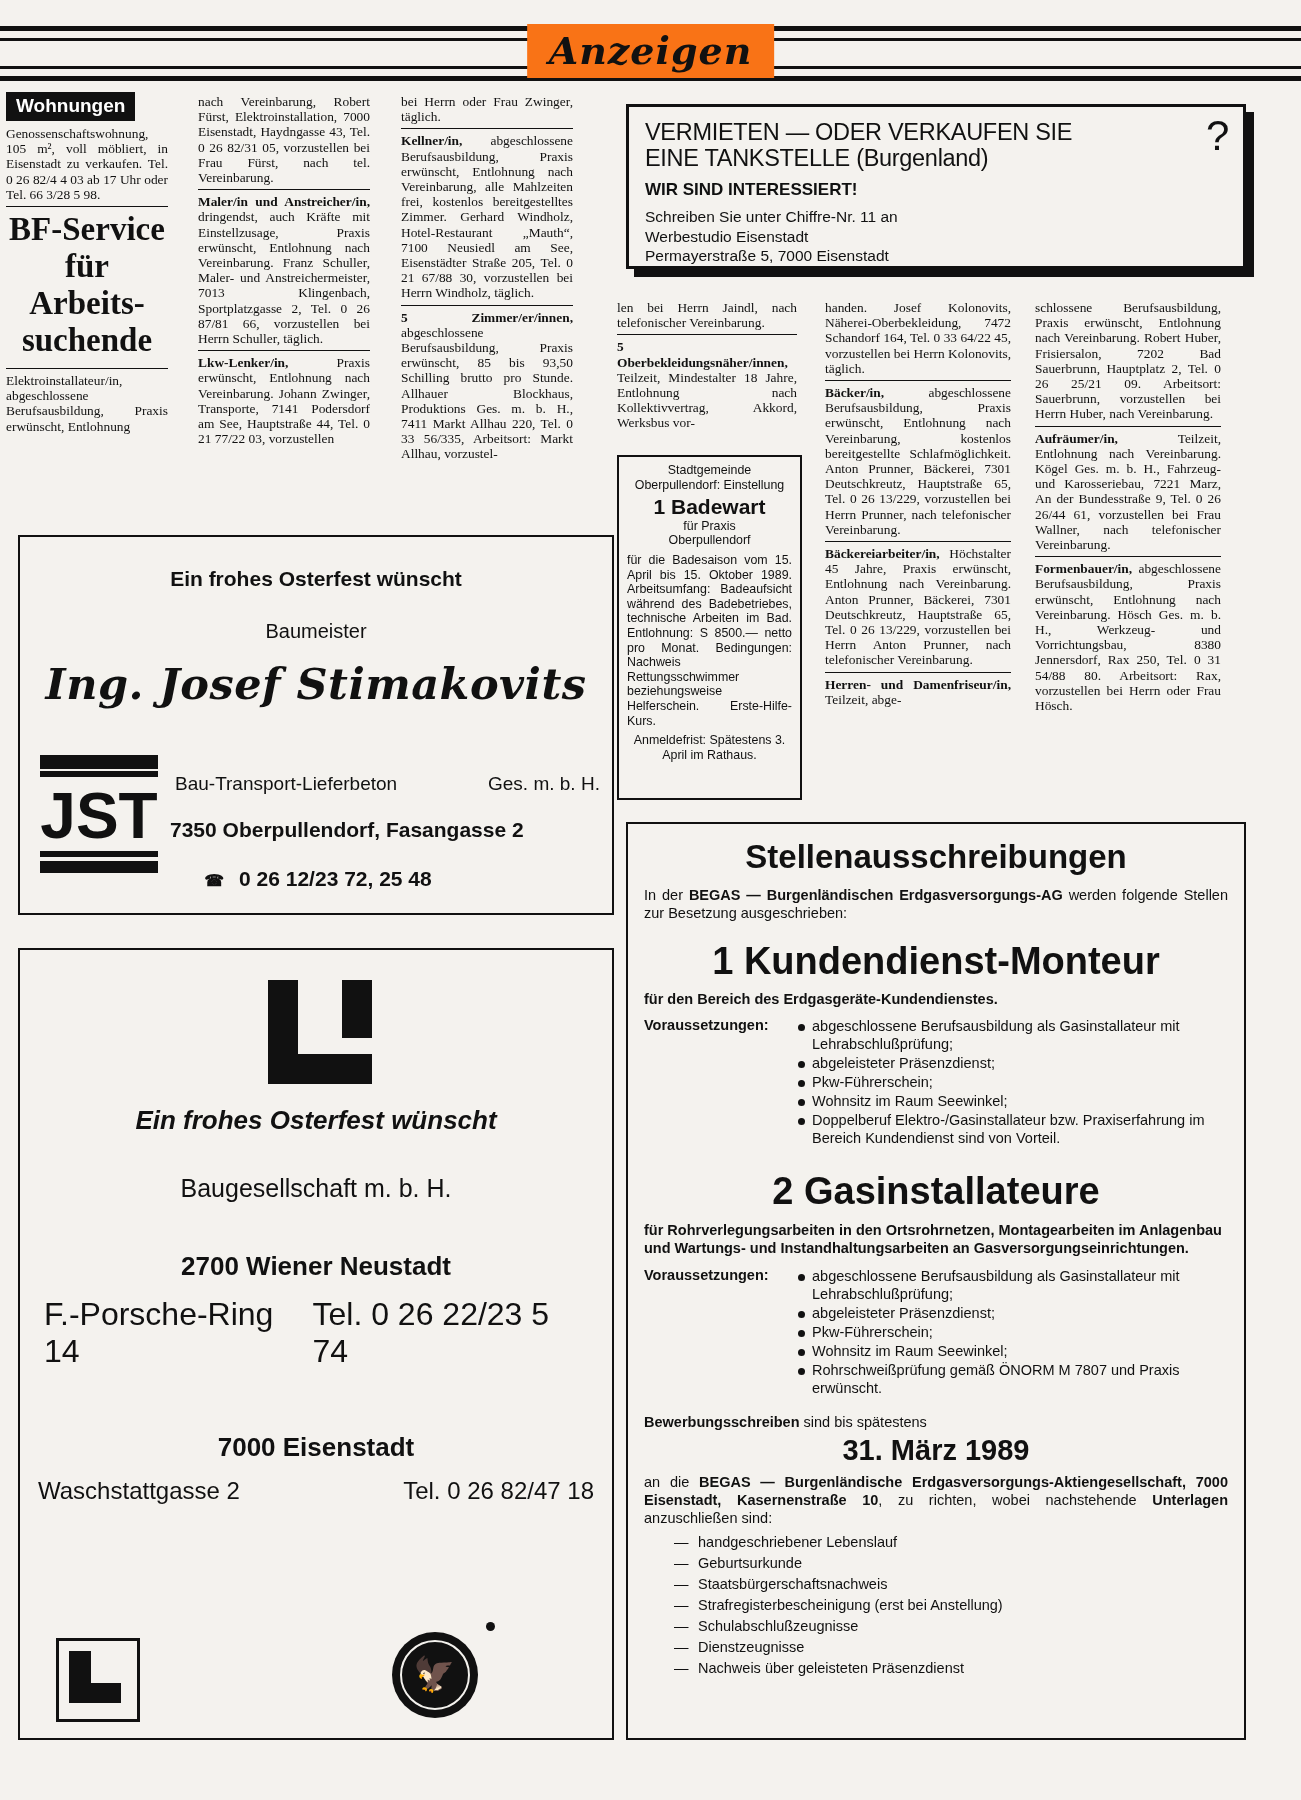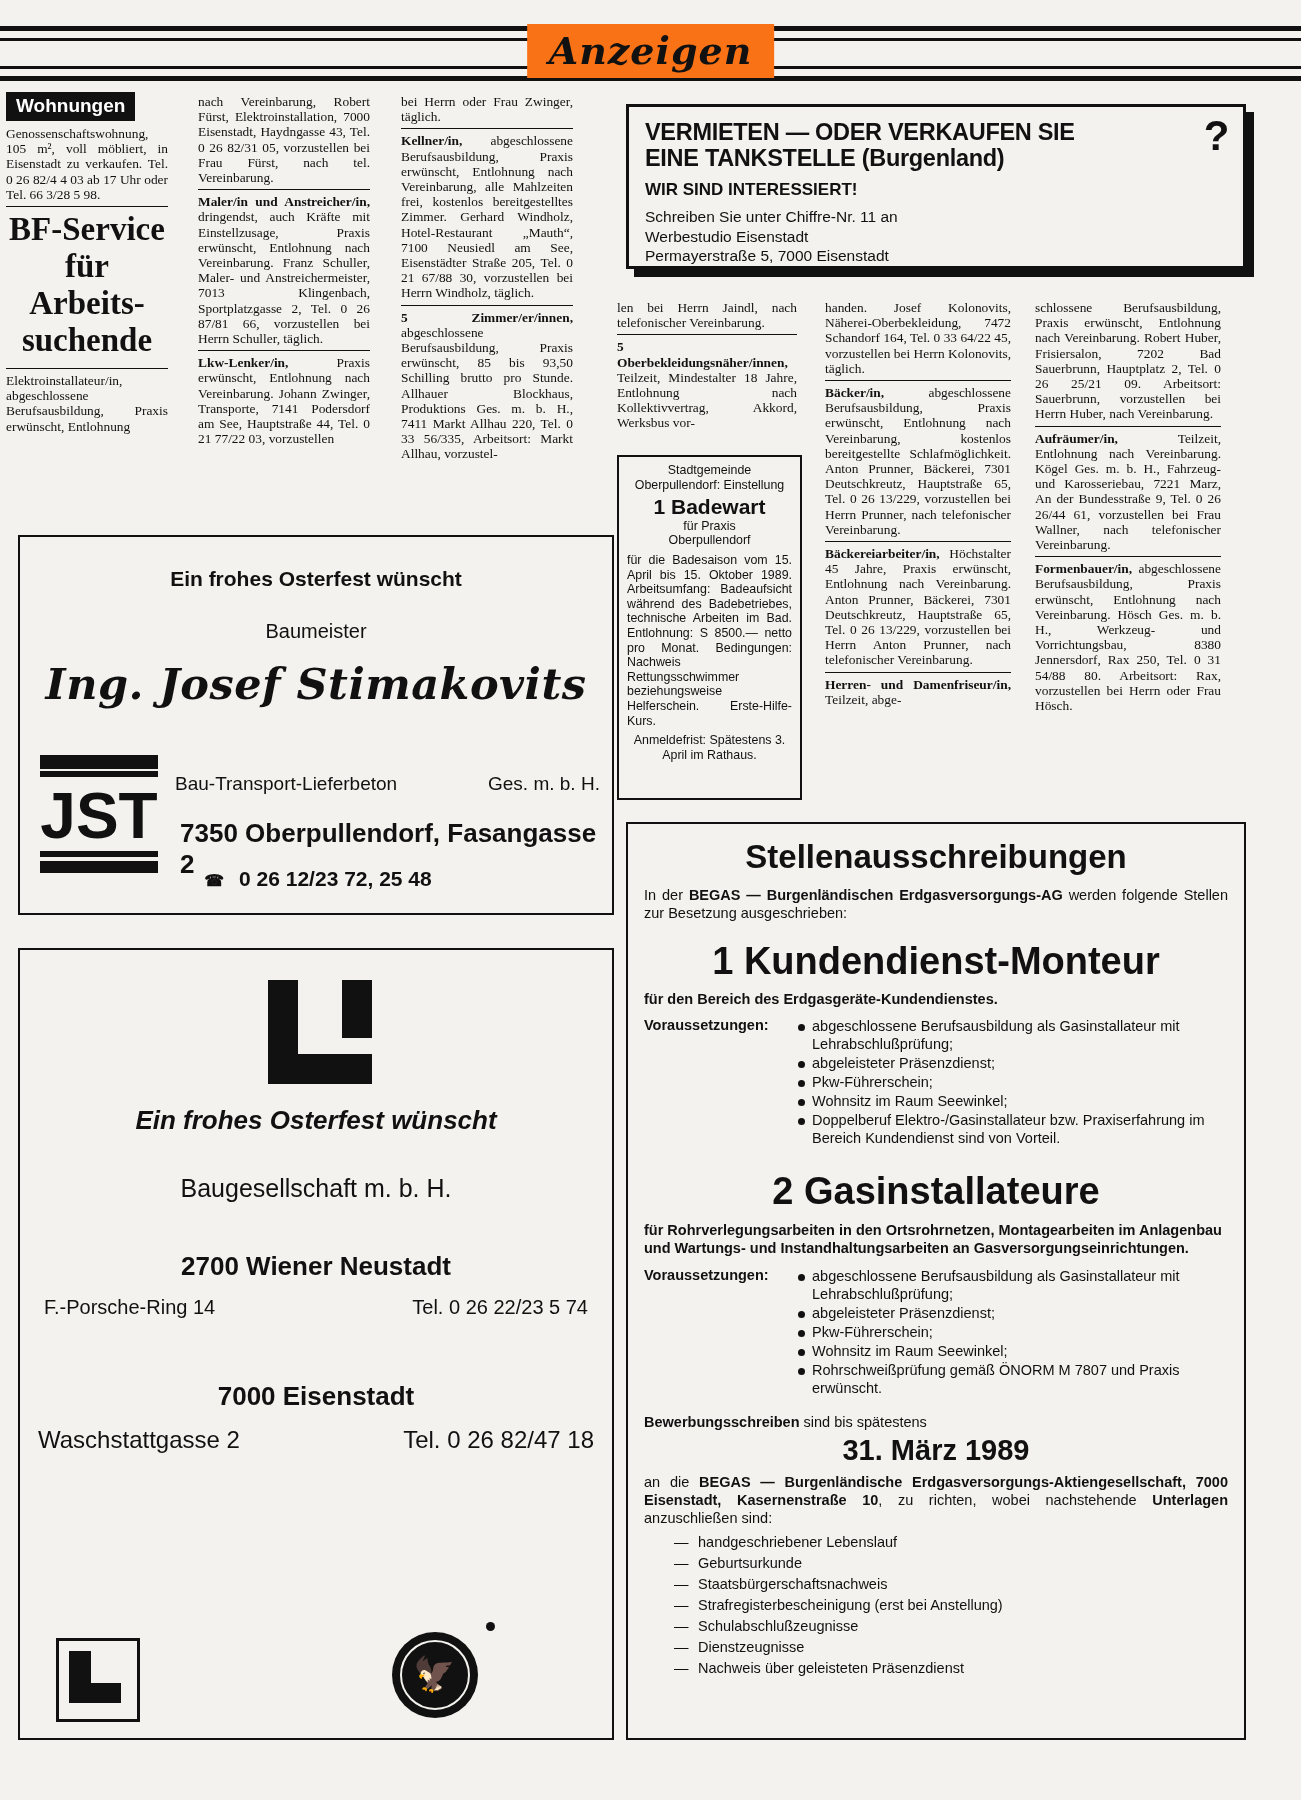--- a/index.html
+++ b/index.html
@@ -164,21 +164,21 @@
   <div class="col cl" style="left:1035px;top:300px;width:186px;">
     <div>schlossene Berufsausbildung, Praxis erwünscht, Entlohnung nach Vereinbarung. Robert Huber, Frisiersalon, 7202 Bad Sauerbrunn, Hauptplatz 2, Tel. 0 26 25/21 09. Arbeitsort: Sauerbrunn, vorzustellen bei Herrn Huber, nach Vereinbarung.</div>
     <div class="sep"></div>
     <div><b>Aufräumer/in,</b><span> Teilzeit, Entlohnung nach Vereinbarung. Kögel Ges. m. b. H., Fahrzeug- und Karosseriebau, 7221 Marz, An der Bundesstraße 9, Tel. 0 26 26/44 61, vorzustellen bei Frau Wallner, nach telefonischer Vereinbarung.</span></div>
     <div class="sep"></div>
     <div><b>Formenbauer/in,</b><span> abgeschlossene Berufsausbildung, Praxis erwünscht, Entlohnung nach Vereinbarung. Hösch Ges. m. b. H., Werkzeug- und Vorrichtungsbau, 8380 Jennersdorf, Rax 250, Tel. 0 31 54/88 80. Arbeitsort: Rax, vorzustellen bei Herrn oder Frau Hösch.</span></div>
   </div>
 
   <div class="tank-shadow" style="left:634px;top:112px;width:620px;height:165px;"></div>
   <div class="tankstelle" style="left:626px;top:104px;width:620px;height:165px;padding:12px 16px 0 16px;">
-    <div class="sans" style="position:relative;font-weight:bold;font-size:23.5px;line-height:26px;letter-spacing:-0.3px;">
+    <div class="sans" style="position:relative;font-weight:normal;font-size:23.5px;line-height:26px;letter-spacing:-0.3px;">
       <span>VERMIETEN — ODER VERKAUFEN SIE</span>
       <span style="position:absolute;right:-2px;top:-4px;font-size:42px;line-height:42px;">?</span>
       <div>EINE TANKSTELLE (Burgenland)</div>
     </div>
     <div class="sans" style="font-weight:bold;font-size:17px;margin-top:9px;">WIR SIND INTERESSIERT!</div>
     <div class="sans" style="font-size:15.5px;line-height:19.5px;margin-top:7px;">
       <div>Schreiben Sie unter Chiffre-Nr. 11 an</div>
       <div>Werbestudio Eisenstadt</div>
       <div>Permayerstraße 5, 7000 Eisenstadt</div>
     </div>
@@ -201,42 +201,42 @@
     <div class="jst" style="left:14px;top:218px;width:130px;height:120px;">
       <div style="position:absolute;left:6px;top:0px;width:118px;height:14px;background:#111;"></div>
       <div style="position:absolute;left:6px;top:16px;width:118px;height:6px;background:#111;"></div>
       <div style="position:absolute;left:0;top:30px;width:130px;height:62px;font-size:64px;line-height:62px;text-align:center;font-family:'Liberation Sans',sans-serif;font-weight:bold;">JST</div>
       <div style="position:absolute;left:6px;top:96px;width:118px;height:6px;background:#111;"></div>
       <div style="position:absolute;left:6px;top:106px;width:118px;height:12px;background:#111;"></div>
     </div>
 
     <div class="sans" style="position:absolute;left:155px;top:236px;font-size:19px;">Bau-Transport-Lieferbeton</div>
     <div class="sans" style="position:absolute;left:468px;top:236px;font-size:19px;">Ges. m. b. H.</div>
-    <div class="sans" style="position:absolute;left:160px;top:281px;font-size:26px;font-weight:bold;">7350 Oberpullendorf, Fasangasse 2</div>
+    <div class="sans" style="position:absolute;left:150px;top:281px;font-size:21px;font-weight:bold;">7350 Oberpullendorf, Fasangasse 2</div>
     <div class="sans" style="position:absolute;left:0;top:330px;width:596px;text-align:center;font-size:21px;font-weight:bold;">
       <span class="phone-ico">☎</span>
       <span style="margin-left:9px;">0 26 12/23 72, 25 48</span>
     </div>
   </div>
 
   <div class="ad" style="left:18px;top:948px;width:596px;height:792px;">
 
     <div class="llogo" style="left:248px;top:30px;width:104px;height:104px;">
       <div style="position:absolute;left:0;top:0;width:30px;height:104px;background:#111;"></div>
       <div style="position:absolute;left:30px;top:74px;width:74px;height:30px;background:#111;"></div>
       <div style="position:absolute;left:74px;top:0;width:30px;height:58px;background:#111;"></div>
     </div>
 
     <div class="sans center" style="font-weight:bold;font-style:italic;font-size:26px;margin-top:155px;">Ein frohes Osterfest wünscht</div>
 
 
     <div class="sans center" style="font-size:25px;margin-top:38px;">Baugesellschaft m. b. H.</div>
 
     <div class="sans center" style="font-size:26px;font-weight:bold;margin-top:48px;">2700 Wiener Neustadt</div>
-    <div class="sans" style="margin-top:14px;font-size:20px;display:flex;justify-content:space-between;padding:0 24px;">
+    <div class="sans" style="margin-top:14px;font-size:32px;display:flex;justify-content:space-between;padding:0 24px;">
       <span>F.-Porsche-Ring 14</span>
       <span>Tel. 0 26 22/23 5 74</span>
     </div>
 
     <div class="sans center" style="font-size:26px;font-weight:bold;margin-top:62px;">7000 Eisenstadt</div>
     <div class="sans" style="margin-top:14px;font-size:24px;display:flex;justify-content:space-between;padding:0 18px;">
       <span>Waschstattgasse 2</span>
       <span>Tel. 0 26 82/47 18</span>
     </div>
 

